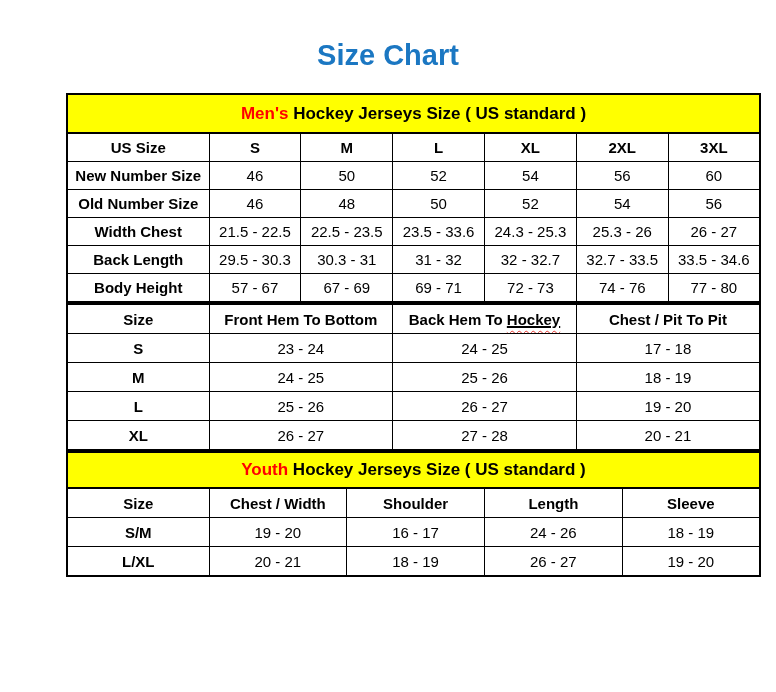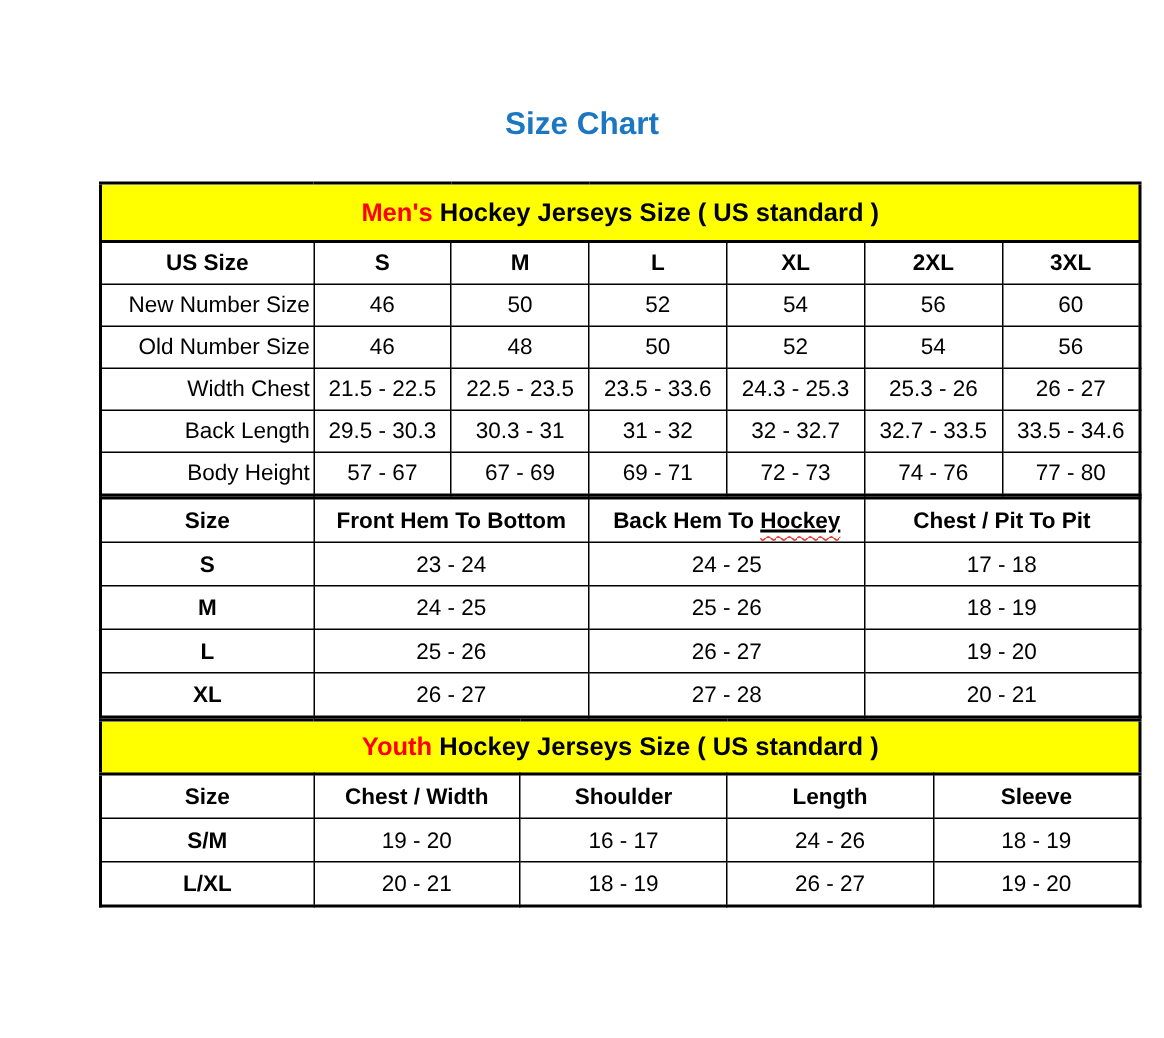--- a/index.html
+++ b/index.html
@@ -6,23 +6,23 @@
   body {
     width: 776px;
     height: 692px;
     background: #ffffff;
     font-family: "Liberation Sans", sans-serif;
     color: #000000;
     overflow: hidden;
   }
   .page-title {
     margin: 0;
-    padding-top: 66px;
+    padding-top: 38px;
     text-align: center;
-    font-size: 21px;
+    font-size: 29px;
     line-height: 34px;
     font-weight: 700;
     color: #1B77C2;
   }
   .chart-wrap {
     width: 695px;
     margin: 21px 0 0 38px;
     padding-left: 28px;
   }
   table {
@@ -37,21 +37,21 @@
     text-align: center;
     vertical-align: middle;
     padding: 0 2px;
     font-size: 15px;
     height: 27px;
     white-space: nowrap;
     overflow: hidden;
   }
   .t-women th, .t-women td, .t-youth th, .t-youth td { height: 28px; }
   th { font-weight: 700; }
-  td.lbl { font-weight: 400; text-align: right; }
+  td.lbl { font-weight: 700; }
   td.lbl-b { font-weight: 700; }
   tr.band td {
     background: #FFFF00;
     height: 34px;
     font-size: 17px;
     font-weight: 700;
     border-top: 2px solid #000000;
     border-bottom: 2px solid #000000;
   }
   .t-men tr.band td { height: 37px; }

